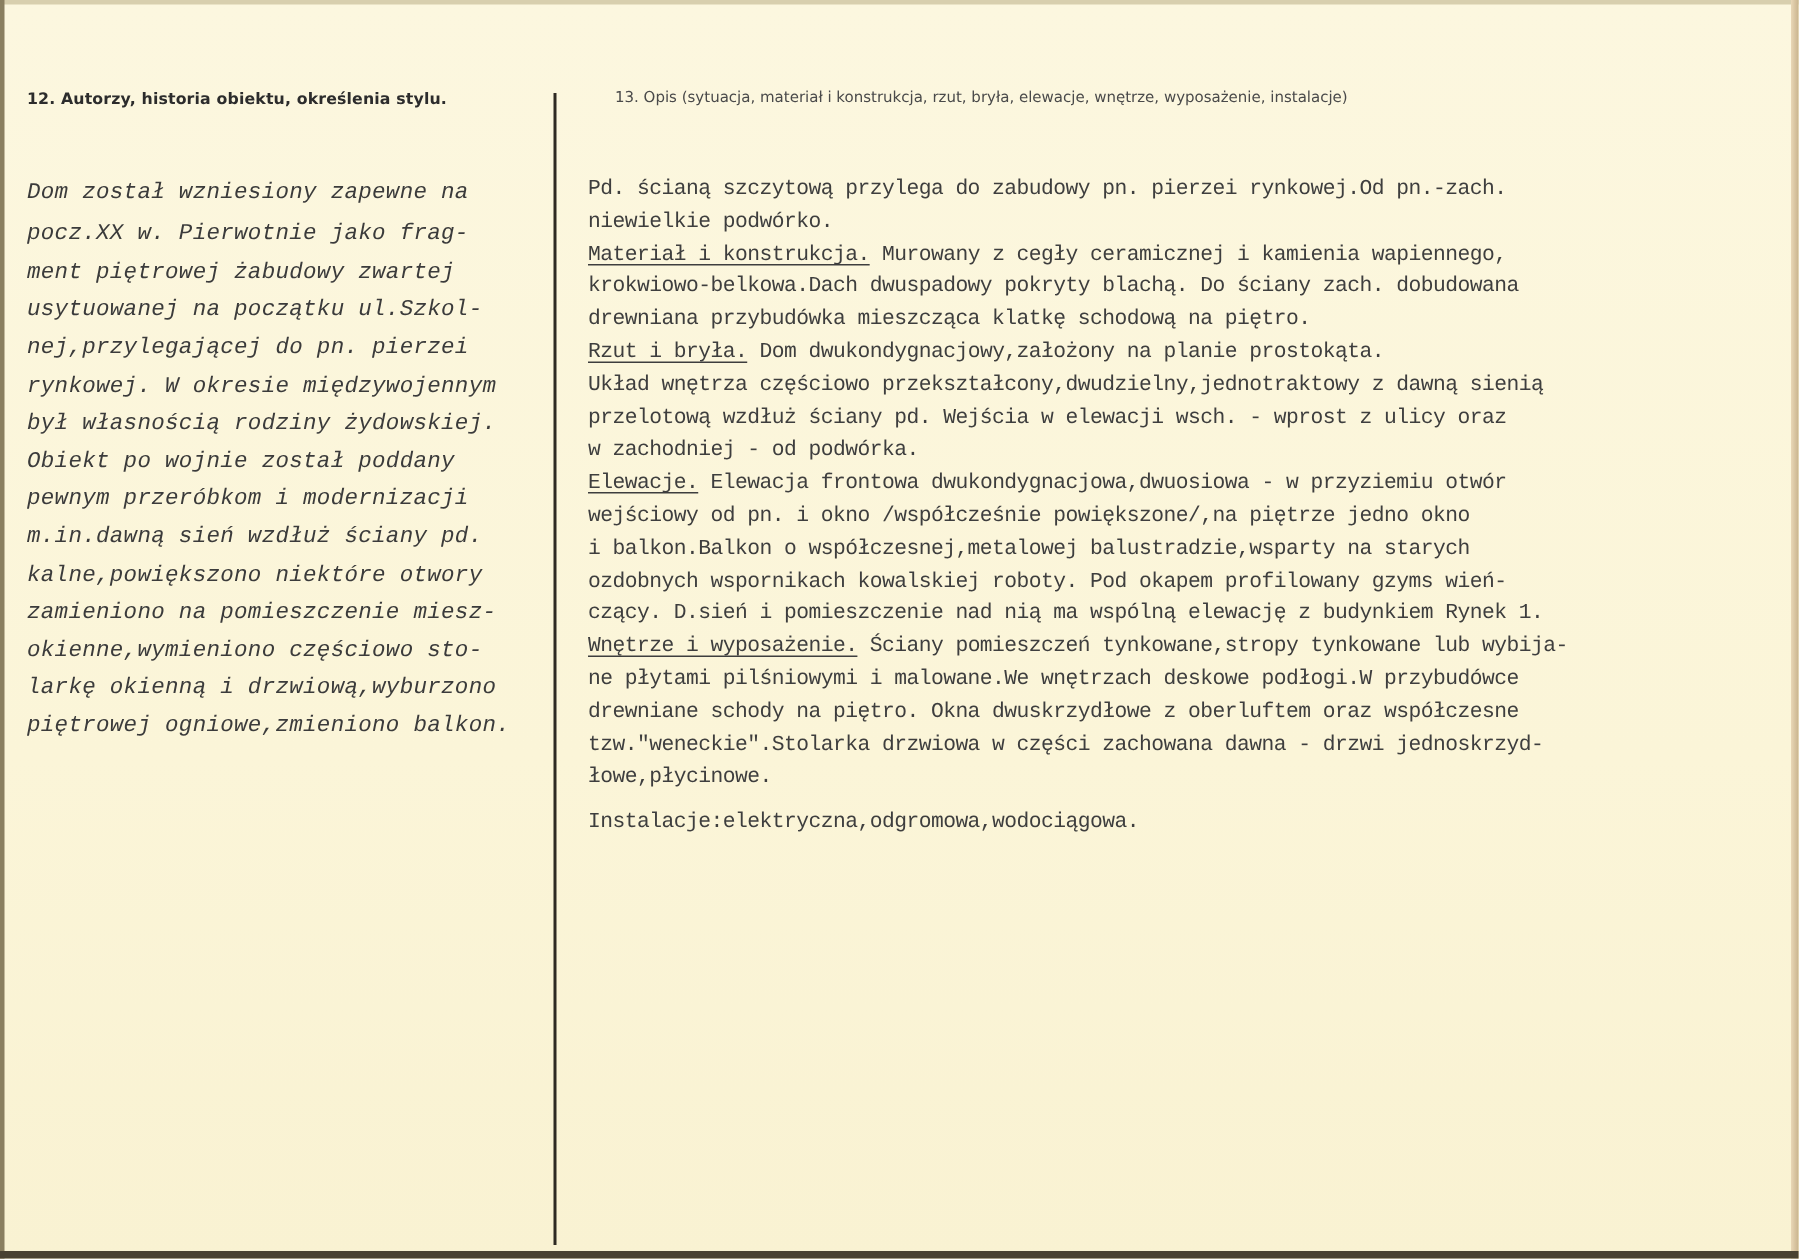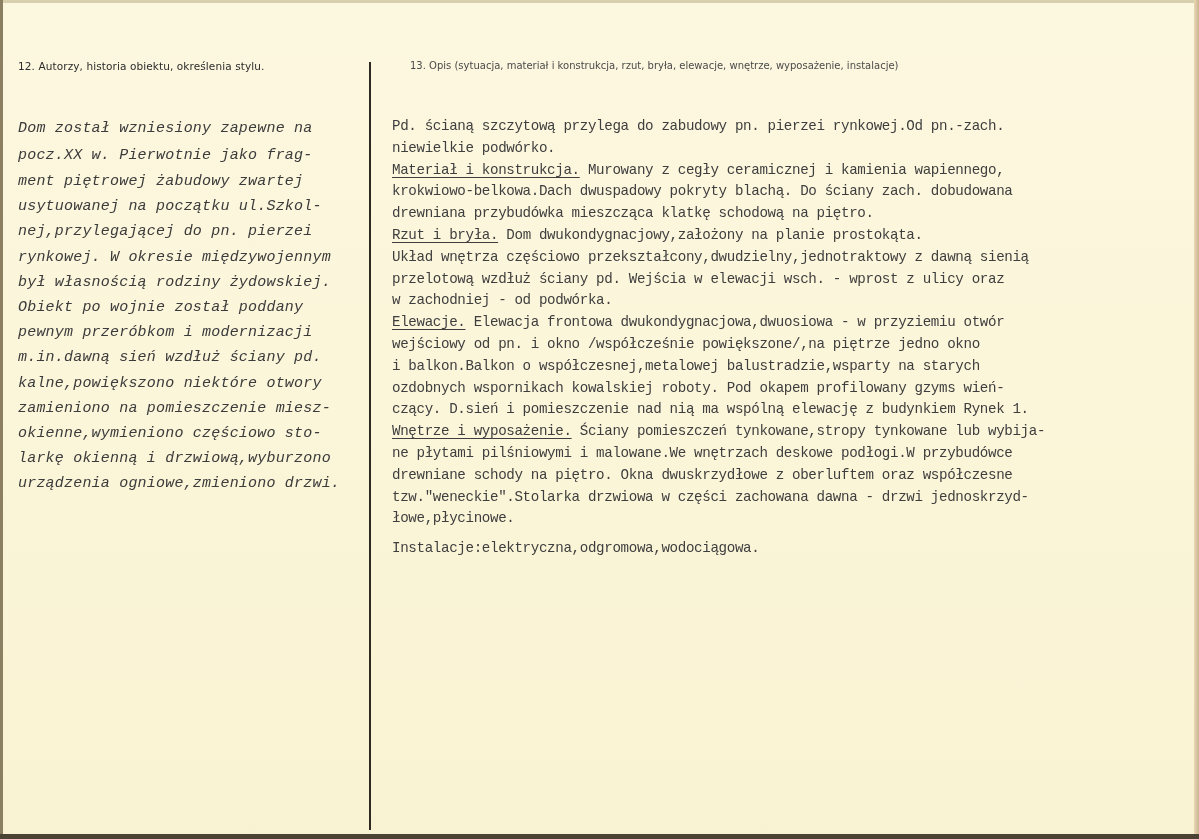--- a/index.html
+++ b/index.html
@@ -28,21 +28,21 @@
     position: absolute; left: 0; top: 0; width: 1199px; height: 3px; background: #d8cfae;
   }
   .divider {
     position: absolute; left: 369px; top: 62px; width: 2px; height: 768px; background: #2e2a22;
   }
   .hdr {
     position: absolute; top: 60px;
     font-family: "DejaVu Sans", "Liberation Sans", sans-serif;
     font-size: 10.5px; color: #2c2c2c; white-space: nowrap;
   }
-  .hdr-left { left: 18px; font-weight: normal; letter-spacing: 0.1px; }
+  .hdr-left { left: 18px; font-weight: bold; letter-spacing: 0.1px; }
   .hdr-right { left: 410px; color: #4a4a4a; font-size: 10px; }
   .col-left {
     position: absolute; left: 18px; top: 115px; width: 352px; font-style: italic;
   }
   .col-left .line {
     display: block; white-space: nowrap;
     font-size: 15px; line-height: 25.2px; letter-spacing: 0.2px; color: #3b3b3b;
   }
   .col-left .line.first { line-height: 27px; }
   .col-right {
@@ -77,21 +77,21 @@
       <span class="line">nej,przylegającej do pn. pierzei</span>
       <span class="line">rynkowej. W okresie międzywojennym</span>
       <span class="line">był własnością rodziny żydowskiej.</span>
       <span class="line">Obiekt po wojnie został poddany</span>
       <span class="line">pewnym przeróbkom i modernizacji</span>
       <span class="line">m.in.dawną sień wzdłuż ściany pd.</span>
       <span class="line">kalne,powiększono niektóre otwory</span>
       <span class="line">zamieniono na pomieszczenie miesz-</span>
       <span class="line">okienne,wymieniono częściowo sto-</span>
       <span class="line">larkę okienną i drzwiową,wyburzono</span>
-      <span class="line">urządzenia ogniowe,zmieniono drzwi.</span>
+      <span class="line">piętrowej ogniowe,zmieniono balkon.</span>
     </div>
   <div class="col-right" id="right-col">
       <span class="line"><span>Pd. ścianą szczytową przylega do zabudowy pn. pierzei rynkowej.Od pn.-zach.</span></span>
       <span class="line"><span>niewielkie podwórko.</span></span>
       <span class="line"><span class="u">Materiał i konstrukcja.</span><span> Murowany z cegły ceramicznej i kamienia wapiennego,</span></span>
       <span class="line"><span>krokwiowo-belkowa.Dach dwuspadowy pokryty blachą. Do ściany zach. dobudowana</span></span>
       <span class="line"><span>drewniana przybudówka mieszcząca klatkę schodową na piętro.</span></span>
       <span class="line"><span class="u">Rzut i bryła.</span><span> Dom dwukondygnacjowy,założony na planie prostokąta.</span></span>
       <span class="line"><span>Układ wnętrza częściowo przekształcony,dwudzielny,jednotraktowy z dawną sienią</span></span>
       <span class="line"><span>przelotową wzdłuż ściany pd. Wejścia w elewacji wsch. - wprost z ulicy oraz</span></span>

